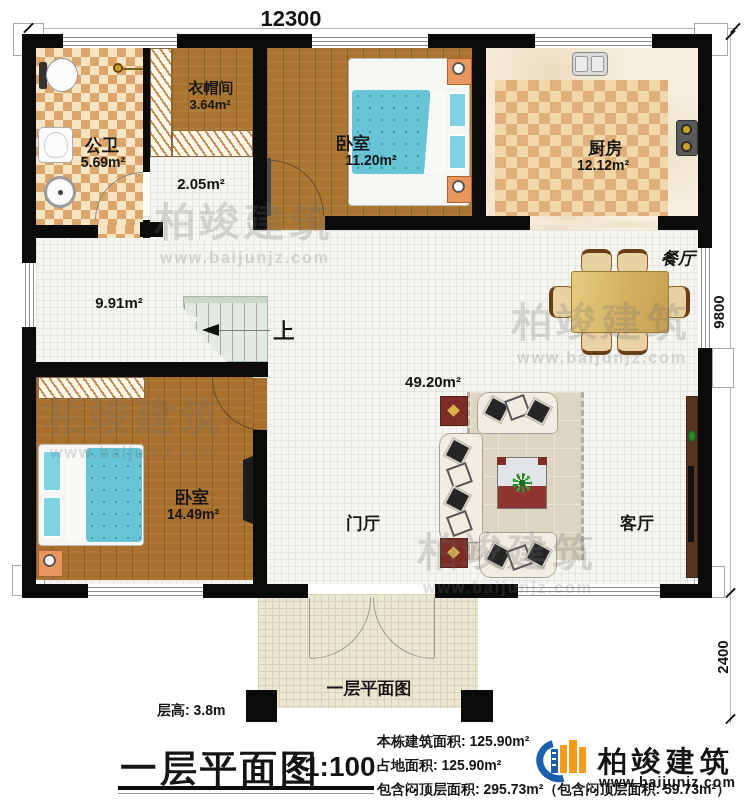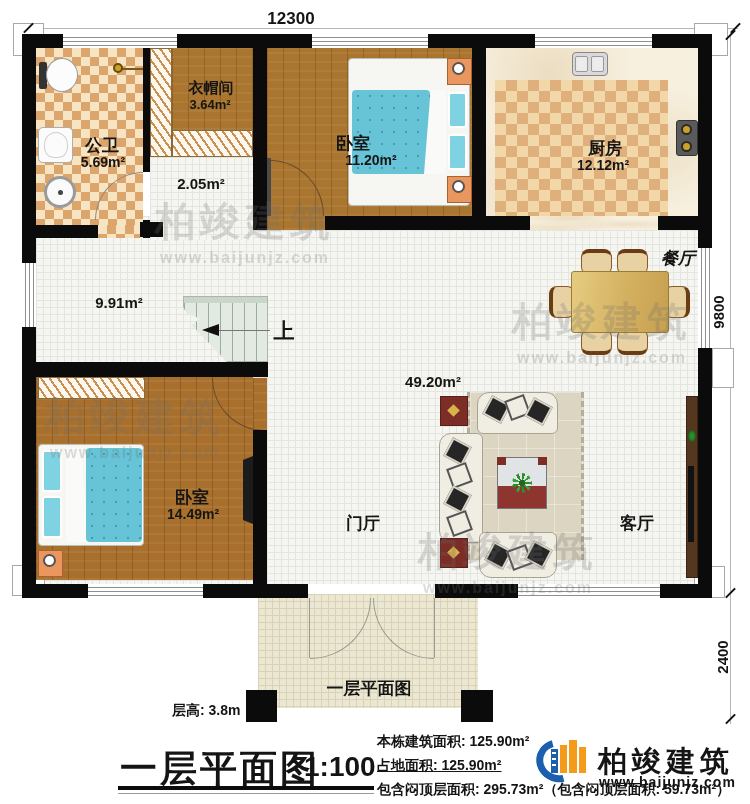--- a/index.html
+++ b/index.html
@@ -47,21 +47,21 @@
   .pillowD{position:absolute;width:17px;height:17px;background:#262626;border:2px solid #d8d4c8;transform:rotate(28deg);z-index:9;}
   .pillowW{position:absolute;width:17px;height:17px;background:#efece2;border:2px solid #555;transform:rotate(-20deg);z-index:9;}
   .sofa{background:#f0ede3;border:1px solid #a8a294;border-radius:10px;}
   
   .wm{position:absolute;z-index:30;opacity:.24;color:#6f6f6f;text-align:center;transform:translate(-50%,-50%);pointer-events:none;}
   .wm-name{font-size:40px;font-weight:bold;letter-spacing:5px;white-space:nowrap;}
   .wm-url{font-size:16px;font-weight:bold;letter-spacing:2px;white-space:nowrap;}
   
   .dimline{position:absolute;background:#b5b5b5;z-index:2;}
   .tick{position:absolute;width:13px;height:2px;background:#111;transform:rotate(-45deg);z-index:3;}
-  .dimtxt{position:absolute;transform:translate(-50%,-50%);font-weight:bold;font-size:17px;z-index:3;white-space:nowrap;}
+  .dimtxt{position:absolute;transform:translate(-50%,-50%);font-weight:bold;font-size:22px;z-index:3;white-space:nowrap;}
   .dimtxt.rot{transform:translate(-50%,-50%) rotate(-90deg);font-size:15px;}
   .dbox{position:absolute;background:#fff;border:1px solid #a8a8a8;box-sizing:border-box;z-index:2;}
   
   .note{position:absolute;font-size:14px;font-weight:600;white-space:nowrap;z-index:40;}
   .title-cn{position:absolute;font-size:37px;font-weight:bold;letter-spacing:3px;z-index:40;}
   .scale-txt{position:absolute;font-size:28px;font-weight:600;z-index:40;}
   .logo-name{position:absolute;font-size:29px;font-weight:900;letter-spacing:5px;z-index:41;}
   .logo-url{position:absolute;font-size:14px;font-weight:800;letter-spacing:1px;z-index:41;}
   .fixture{position:absolute;box-sizing:border-box;z-index:8;}
 </style>
@@ -251,28 +251,28 @@
 </div>
 <div class="wm" style="left:135px;top:425px;">
   <div class="wm-name">柏竣建筑</div>
   <div class="wm-url">www.baijunjz.com</div>
 </div>
 <div class="wm" style="left:508px;top:560px;">
   <div class="wm-name">柏竣建筑</div>
   <div class="wm-url">www.baijunjz.com</div>
 </div>
 
-<div class="note" style="left:172px;top:702px;">层高: 3.8m</div>
+<div class="note" style="left:157px;top:702px;">层高: 3.8m</div>
 <div class="title-cn" style="left:120px;top:744px;">一层平面图</div>
 <div class="scale-txt" style="left:304px;top:751px;">1:100</div>
 <div class="furn" style="left:118px;top:786px;width:256px;height:4px;background:#0b0b0b;z-index:40;"></div>
 <div class="furn" style="left:118px;top:793px;width:256px;height:1px;background:#9a9a9a;z-index:40;"></div>
 
 <div class="note" style="left:377px;top:733px;">本栋建筑面积: 125.90m²</div>
-<div class="note" style="left:377px;top:757px;text-decoration:underline;">占地面积: 125.90m²</div>
+<div class="note" style="left:377px;top:757px;">占地面积: 125.90m²</div>
 <div class="note" style="left:377px;top:781px;">
   <span>包含闷顶层面积: 295.73m²</span><span>（包含闷顶层面积: 59.73m²）</span>
 </div>
 
 <div class="abs" style="left:536px;top:734px;width:58px;height:58px;z-index:41;">
   <div class="abs" style="left:0;top:6px;width:44px;height:42px;border:7px solid #1b5fae;border-radius:50%;border-top-color:transparent;border-right-color:transparent;transform:rotate(30deg);box-sizing:border-box;"></div>
   <div class="abs" style="left:15px;top:15px;width:7px;height:24px;background:#1b5fae;background-image:repeating-linear-gradient(#fff 0 2px,transparent 2px 6px);background-size:4px 18px;background-repeat:no-repeat;background-position:1px 3px;"></div>
   <div class="abs" style="left:24px;top:11px;width:7px;height:28px;background:#f59b1b;"></div>
   <div class="abs" style="left:33px;top:6px;width:8px;height:33px;background:#f59b1b;"></div>
   <div class="abs" style="left:43px;top:13px;width:7px;height:26px;background:#f59b1b;"></div>

